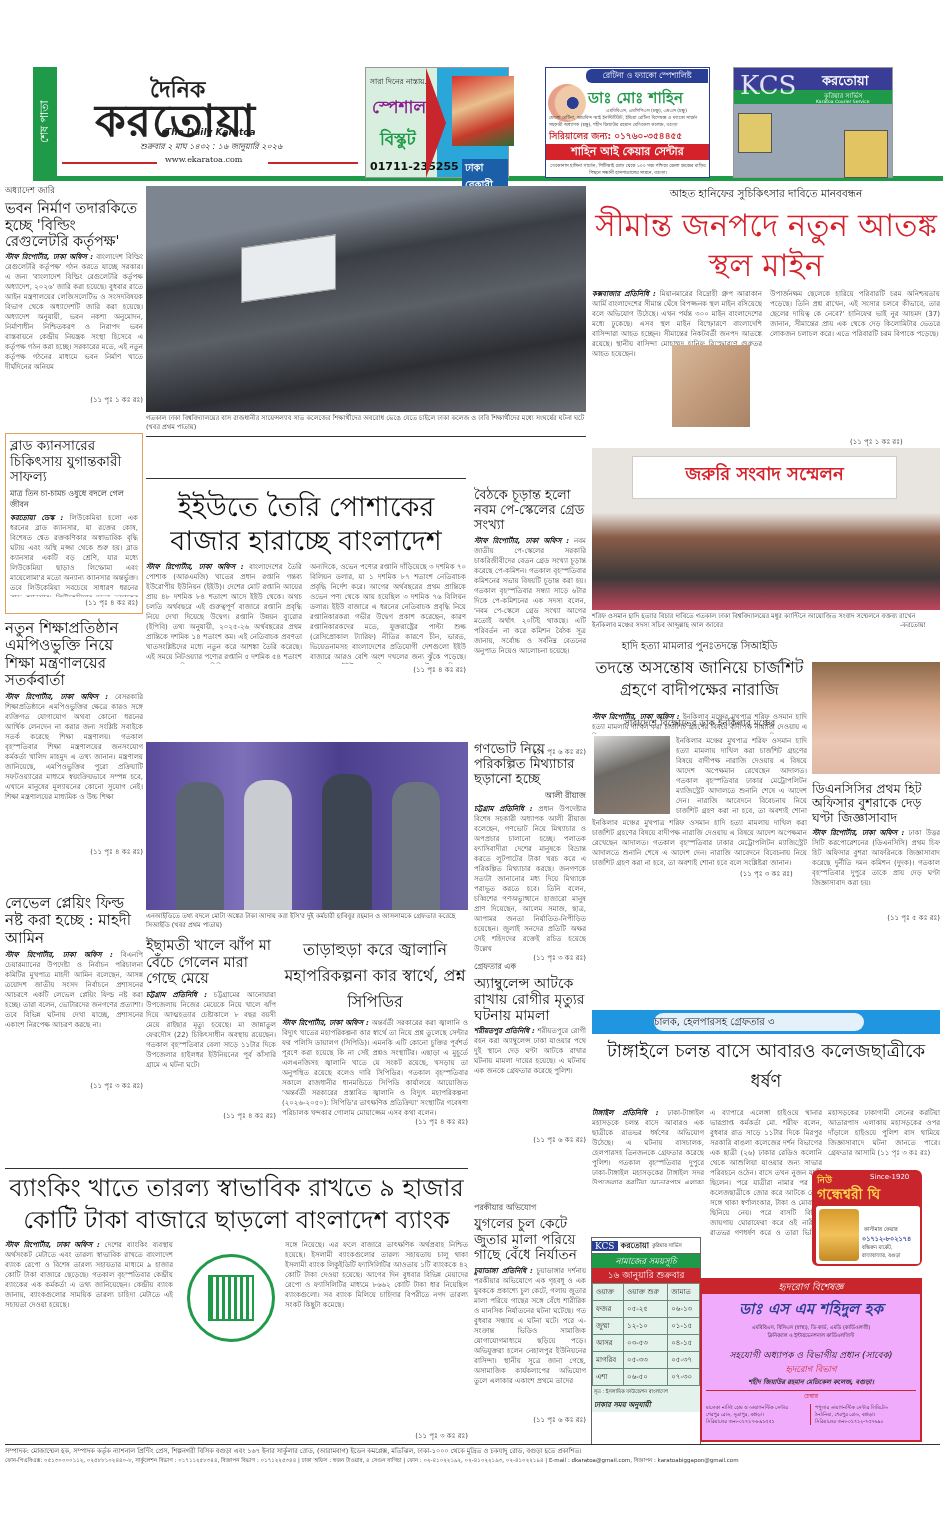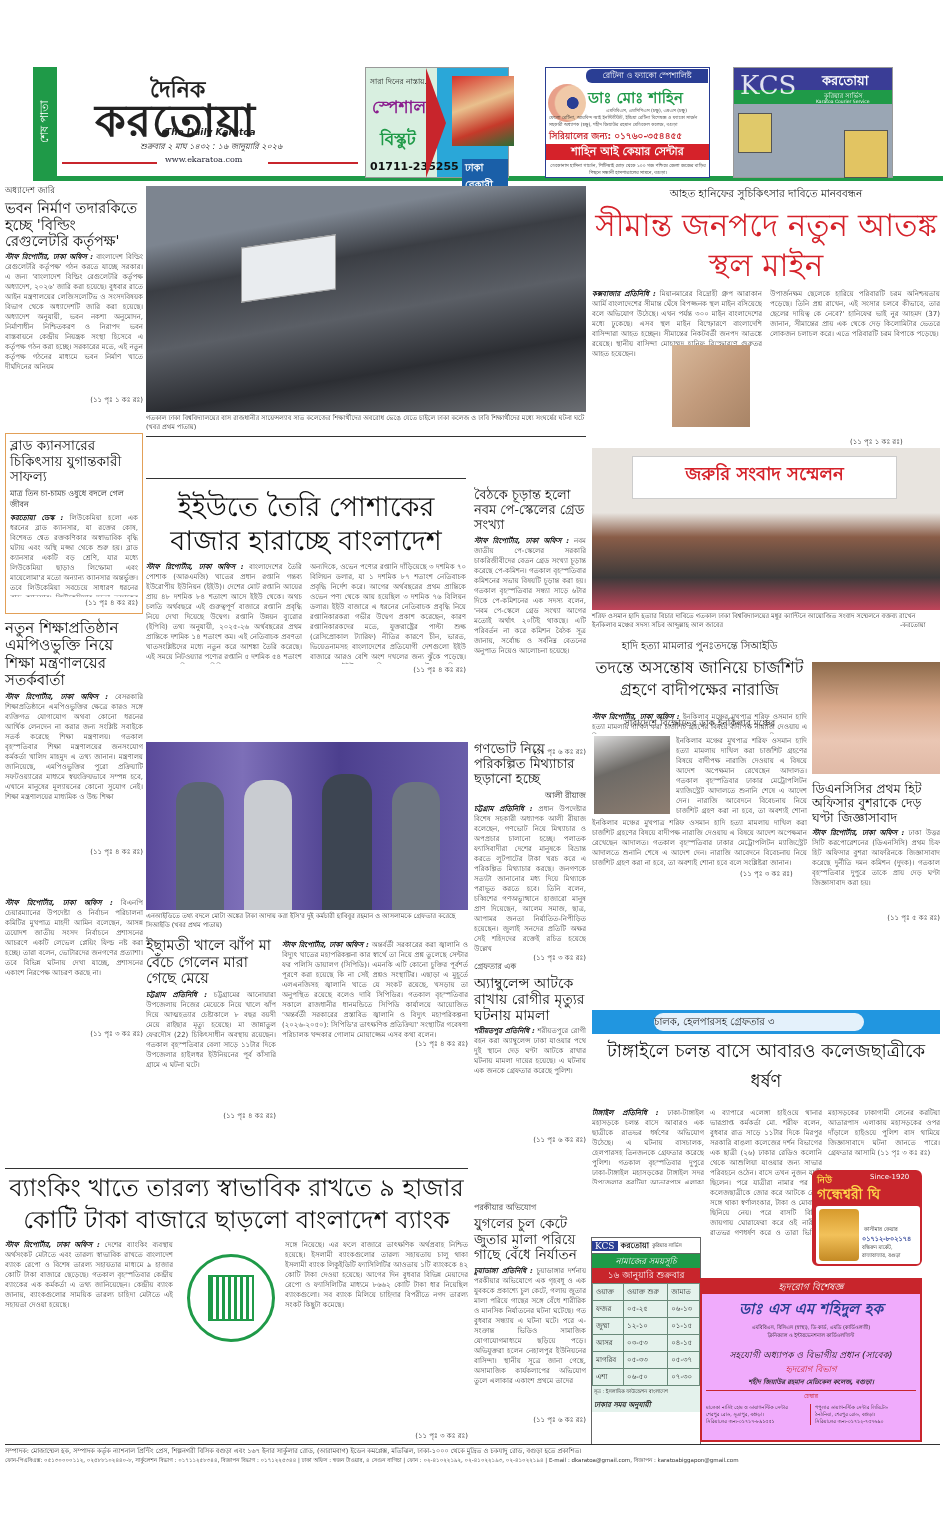--- a/index.html
+++ b/index.html
@@ -100,20 +100,21 @@
   <div class="cont" style="text-align:right">(১১ পৃঃ ৪ কঃ রঃ)</div>
 </div>
 
 <div class="abs colL" style="top:620px">
   <div class="hl" style="font-size:15px">নতুন শিক্ষাপ্রতিষ্ঠান এমপিওভুক্তি নিয়ে শিক্ষা মন্ত্রণালয়ের সতর্কবার্তা</div>
   <div class="txt" style="height:154px;overflow:hidden;margin-top:3px"><b>স্টাফ রিপোর্টার, ঢাকা অফিস :</b> <span>বেসরকারি শিক্ষাপ্রতিষ্ঠানে এমপিওভুক্তির ক্ষেত্রে কারও সঙ্গে ব্যক্তিগত যোগাযোগ অথবা কোনো ধরনের আর্থিক লেনদেন না করার জন্য সংশ্লিষ্ট সবাইকে সতর্ক করেছে শিক্ষা মন্ত্রণালয়। গতকাল বৃহস্পতিবার শিক্ষা মন্ত্রণালয়ের জনসংযোগ কর্মকর্তা খালিদ মাহমুদ এ তথ্য জানান। মন্ত্রণালয় জানিয়েছে, এমপিওভুক্তির পুরো প্রক্রিয়াটি সফটওয়্যারের মাধ্যমে স্বয়ংক্রিয়ভাবে সম্পন্ন হবে, এখানে মানুষের মূল্যায়নের কোনো সুযোগ নেই। শিক্ষা মন্ত্রণালয়ের মাধ্যমিক ও উচ্চ শিক্ষা</span></div>
   <div class="cont" style="text-align:right">(১১ পৃঃ ৪ কঃ রঃ)</div>
 </div>
 
 <div class="abs colL" style="top:895px">
+  <div class="hl" style="font-size:15px">লেভেল প্লেয়িং ফিল্ড নষ্ট করা হচ্ছে : মাহদী আমিন</div>
   <div class="txt" style="height:130px;overflow:hidden;margin-top:3px"><b>স্টাফ রিপোর্টার, ঢাকা অফিস :</b> <span>বিএনপি চেয়ারম্যানের উপদেষ্টা ও নির্বাচন পরিচালনা কমিটির মুখপাত্র মাহদী আমিন বলেছেন, আসন্ন ত্রয়োদশ জাতীয় সংসদ নির্বাচনে প্রশাসনের আচরণে একটি লেভেল প্লেয়িং ফিল্ড নষ্ট করা হচ্ছে। তারা বলেন, ভোটারদের জনগণের প্রত্যাশা। তবে বিভিন্ন ঘটনায় দেখা যাচ্ছে, প্রশাসনের একাংশ নিরপেক্ষ আচরণ করছে না।</span></div>
   <div class="cont" style="text-align:right">(১১ পৃঃ ৩ কঃ রঃ)</div>
 </div>
 
 <div class="abs photo" style="left:146px;top:186px;width:440px;height:226px;background:linear-gradient(170deg,#7d8590 0 20%,#3b3e44 35%,#5b5f66 55%,#2c2e33 75%,#6b6e73)">
   <div class="abs" style="left:95px;top:55px;width:95px;height:55px;background:#e9ecef;border:1px solid #999;transform:skewY(-8deg)"></div>
 </div>
 <div class="abs cap" style="left:146px;top:414px;width:440px">গতকাল ঢাকা বিশ্ববিদ্যালয়ের বাস রাজধানীর সায়েন্সল্যাব সাত কলেজের শিক্ষার্থীদের অবরোধ ভেঙে যেতে চাইলে ঢাকা কলেজ ও ঢাবি শিক্ষার্থীদের মধ্যে সংঘর্ষের ঘটনা ঘটে (খবর প্রথম পাতায়)</div>
 <div class="abs rule" style="left:146px;top:436px;width:440px;height:1px"></div>
 
@@ -135,20 +136,21 @@
 </div>
 <div class="abs cap" style="left:146px;top:912px;width:322px">এনআইডিতে তথ্য বদলে মোটা অঙ্কের টাকা আদায় করা ইসি'র দুই কর্মচারী হাবিবুর রহমান ও আসলামকে গ্রেফতার করেছে সিআইডি (খবর প্রথম পাতায়)</div>
 
 <div class="abs" style="left:146px;top:937px;width:130px">
   <div class="hl" style="font-size:14.5px">ইছামতী খালে ঝাঁপ মা বেঁচে গেলেন মারা গেছে মেয়ে</div>
   <div class="txt" style="height:120px;overflow:hidden;margin-top:3px"><b>চট্টগ্রাম প্রতিনিধি :</b> <span>চট্টগ্রামের আনোয়ারা উপজেলায় নিজের মেয়েকে নিয়ে খালে ঝাঁপ দিয়ে আত্মহত্যার চেষ্টাকালে ৮ বছর বয়সী মেয়ে রাইছার মৃত্যু হয়েছে। মা জান্নাতুল ফেরদৌস (22) চিকিৎসাধীন অবস্থায় রয়েছেন। গতকাল বৃহস্পতিবার বেলা সাড়ে ১১টার দিকে উপজেলার হাইলধর ইউনিয়নের পূর্ব কাঁসারি গ্রামে এ ঘটনা ঘটে।</span></div>
   <div class="cont" style="text-align:right">(১১ পৃঃ ৪ কঃ রঃ)</div>
 </div>
 
 <div class="abs" style="left:282px;top:937px;width:186px">
+  <div class="hl" style="font-size:16px;text-align:center;line-height:26px">তাড়াহুড়া করে জ্বালানি মহাপরিকল্পনা কার স্বার্থে, প্রশ্ন সিপিডির</div>
   <div class="txt" style="height:98px;overflow:hidden;margin-top:3px"><b>স্টাফ রিপোর্টার, ঢাকা অফিস :</b> <span>অন্তর্বর্তী সরকারের করা জ্বালানি ও বিদ্যুৎ খাতের মহাপরিকল্পনা কার স্বার্থে তা নিয়ে প্রশ্ন তুলেছে সেন্টার ফর পলিসি ডায়ালগ (সিপিডি)। এমনকি এটি কোনো চুক্তির পূর্বশর্ত পূরণে করা হয়েছে কি না সেই প্রশ্নও সংস্থাটির। এছাড়া এ মুহূর্তে এলএনজিসহ জ্বালানি খাতে যে সংকট রয়েছে, খসড়ায় তা অনুপস্থিত রয়েছে বলেও দাবি সিপিডির। গতকাল বৃহস্পতিবার সকালে রাজধানীর ধানমন্ডিতে সিপিডি কার্যালয়ে আয়োজিত 'অন্তর্বর্তী সরকারের প্রস্তাবিত জ্বালানি ও বিদ্যুৎ মহাপরিকল্পনা (২০২৬-২০৫০): সিপিডি'র তাৎক্ষণিক প্রতিক্রিয়া' সংস্থাটির গবেষণা পরিচালক খন্দকার গোলাম মোয়াজ্জেম এসব কথা বলেন।</span></div>
   <div class="cont" style="text-align:right">(১১ পৃঃ ৪ কঃ রঃ)</div>
 </div>
 
 <div class="abs rule" style="left:5px;top:1168px;width:463px;height:1px"></div>
 <div class="abs" style="left:5px;top:1172px;width:463px">
   <div class="hl" style="font-size:24px;text-align:center;line-height:32px">ব্যাংকিং খাতে তারল্য স্বাভাবিক রাখতে ৯ হাজার কোটি টাকা বাজারে ছাড়লো বাংলাদেশ ব্যাংক</div>
   <div style="display:flex;gap:8px;margin-top:4px">
     <div class="txt" style="width:168px;height:190px;overflow:hidden"><b>স্টাফ রিপোর্টার, ঢাকা অফিস :</b> <span>দেশের ব্যাংকিং ব্যবস্থায় অর্থসংকট মেটাতে এবং তারল্য স্বাভাবিক রাখতে বাংলাদেশ ব্যাংক রেপো ও বিশেষ তারল্য সহায়তার মাধ্যমে ৯ হাজার কোটি টাকা বাজারে ছেড়েছে। গতকাল বৃহস্পতিবার কেন্দ্রীয় ব্যাংকের এক কর্মকর্তা এ তথ্য জানিয়েছেন। কেন্দ্রীয় ব্যাংক জানায়, ব্যাংকগুলোর সাময়িক তারল্য চাহিদা মেটাতে এই সহায়তা দেওয়া হয়েছে।</span></div>
     <div class="abs" style="left:182px;top:82px;width:88px;height:88px;border:3px solid #1f9a48;border-radius:50%;display:flex;align-items:center;justify-content:center">

